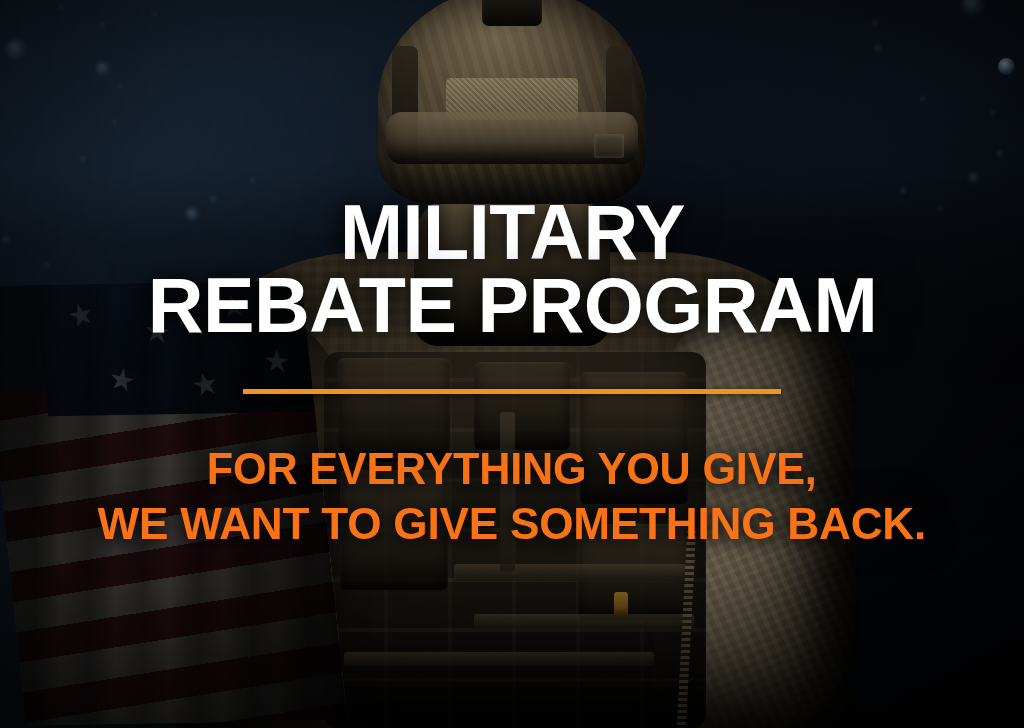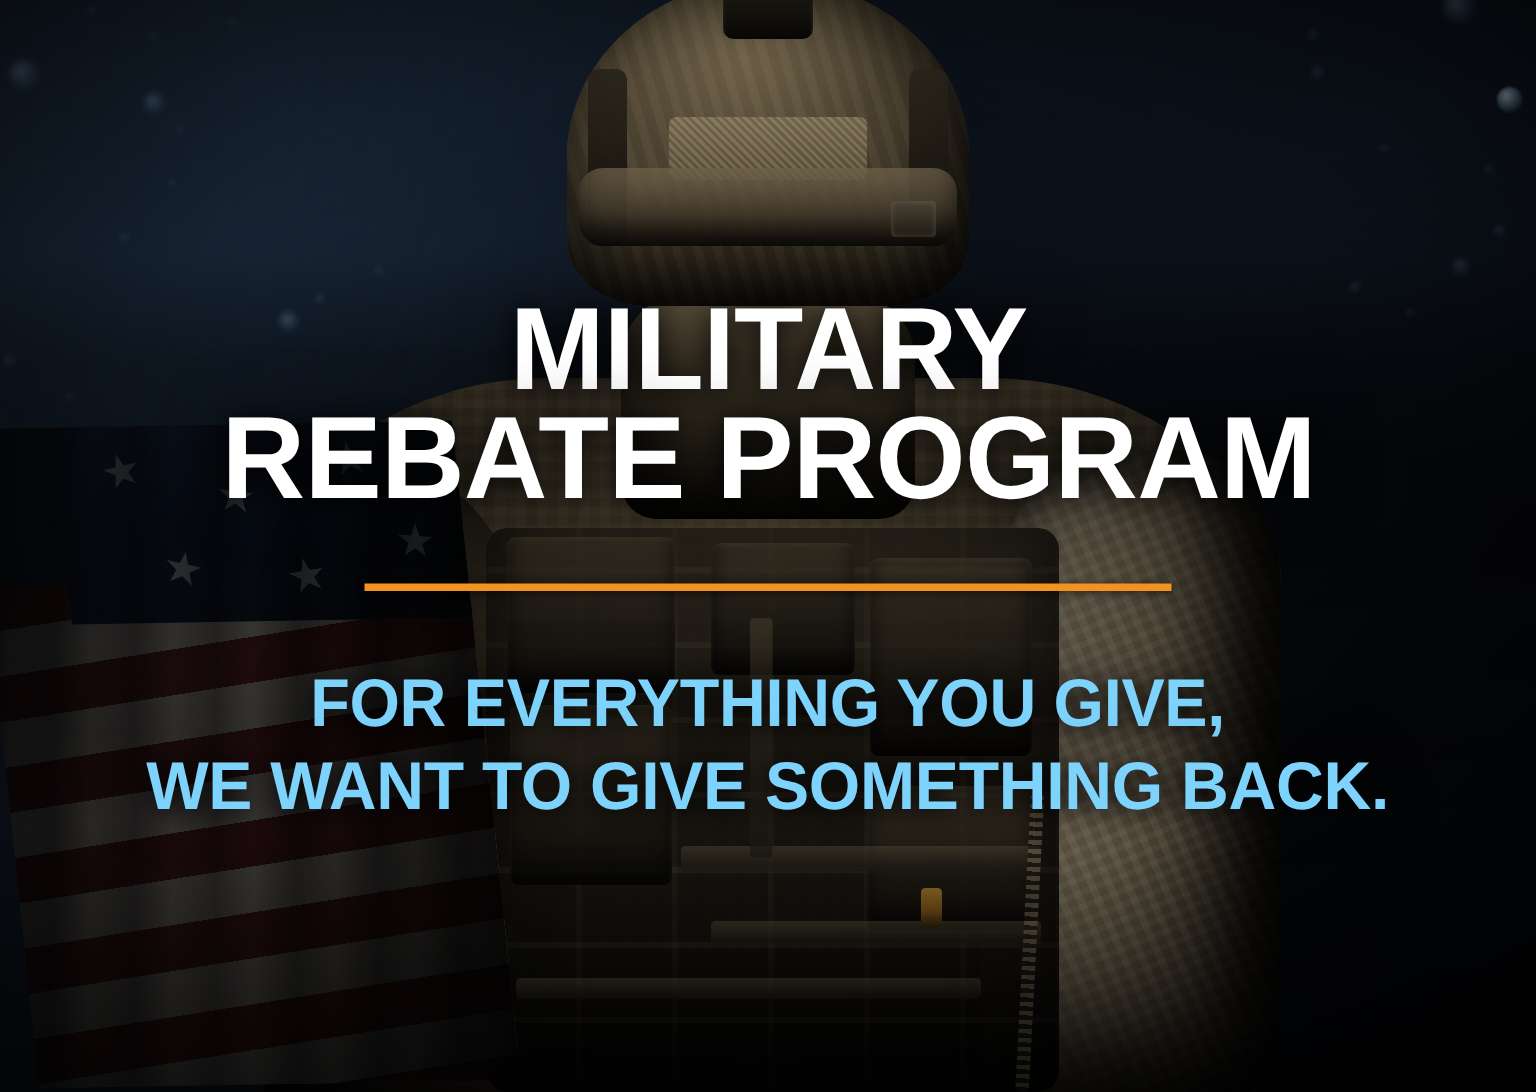--- a/index.html
+++ b/index.html
@@ -372,21 +372,21 @@
   .rule {
     width: 538px;
     height: 5px;
     margin: 26px auto 0;
     background: #f29320;
     box-shadow: 0 1px 6px rgba(0,0,0,0.6);
   }
 
   .subhead {
     margin: 28px 0 0;
-    color: #7dd3fc;
+    color: #f97316;
     font-weight: 700;
     font-size: 45px;
     line-height: 1.22;
     letter-spacing: -0.2px;
     text-shadow: 0 2px 16px rgba(0,0,0,0.88), 0 0 36px rgba(0,0,0,0.55);
   }
   .subhead .sline { display: block; white-space: nowrap; }
   .subhead .sline.s1 { transform: scaleX(0.96); }
   .subhead .sline.s2 { transform: scaleX(0.98); }
 </style>

